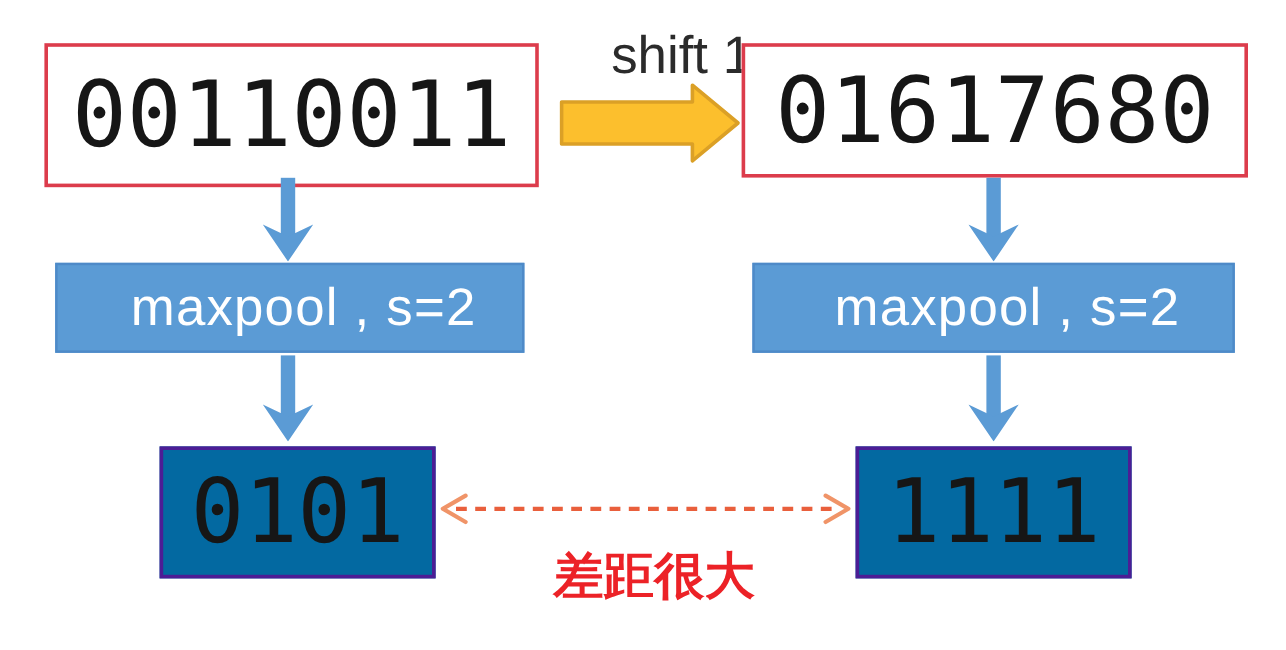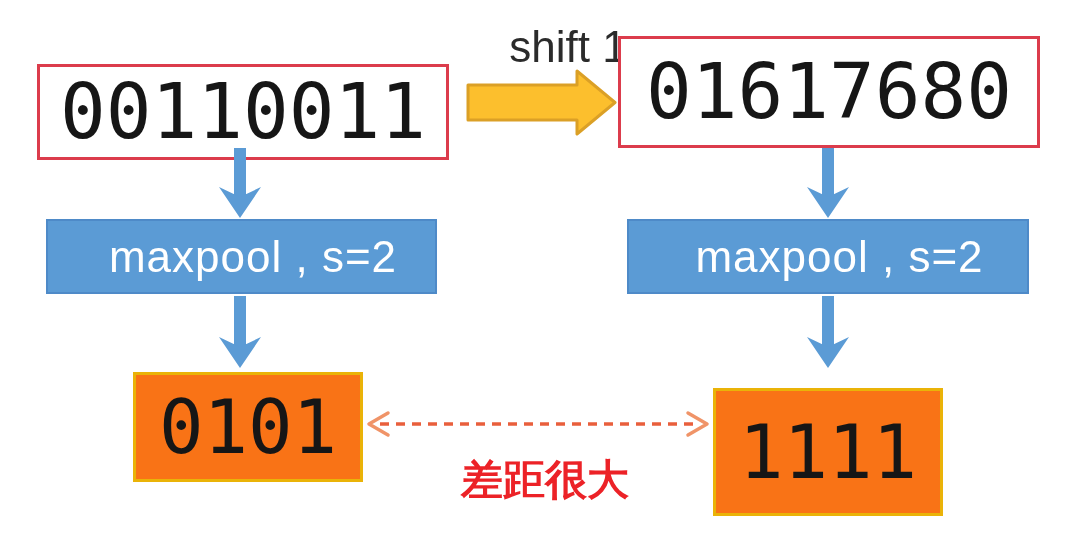--- a/index.html
+++ b/index.html
@@ -23,54 +23,54 @@
     background: #ffffff;
     display: flex;
     align-items: center;
     justify-content: center;
     font-family: "DejaVu Sans Mono", monospace;
     font-size: 76px;
     line-height: 1;
     color: #161616;
     box-sizing: border-box;
   }
-  .input-left  { left: 37px;  top: 36px; width: 412px; height: 96px; margin-top: 28px; }
+  .input-left  { left: 37px;  top: 36px; width: 412px; height: 120px; }
   .input-right { left: 618px; top: 36px; width: 422px; height: 112px; }
 
   
   .process-box {
     background: #5B9BD5;
     border: 2px solid #4E8AC8;
     display: flex;
     align-items: center;
     justify-content: center;
     font-size: 44px;
     color: #ffffff;
     letter-spacing: 1px;
     box-sizing: border-box;
     padding-left: 23px;
   }
   .process-left  { left: 46px;  top: 219px; width: 391px; height: 75px; }
   .process-right { left: 627px; top: 219px; width: 402px; height: 75px; }
 
   
   .output-box {
-    border: 3px solid #eab308;
-    background: #f97316;
+    border: 3px solid #4c1d95;
+    background: #0369a1;
     display: flex;
     align-items: center;
     justify-content: center;
     font-family: "DejaVu Sans Mono", monospace;
     font-size: 74px;
     line-height: 1;
     color: #161616;
     box-sizing: border-box;
   }
   .output-left  { left: 133px; top: 372px; width: 230px; height: 110px; }
-  .output-right { left: 713px; top: 388px; width: 230px; height: 128px; }
+  .output-right { left: 713px; top: 372px; width: 230px; height: 110px; }
 
   
   .shift-label {
     left: 486px; top: 22px; width: 164px;
     text-align: center;
     font-size: 44px;
     color: #2b2b2b;
   }
   .diff-label {
     left: 428px; top: 452px; width: 234px;

